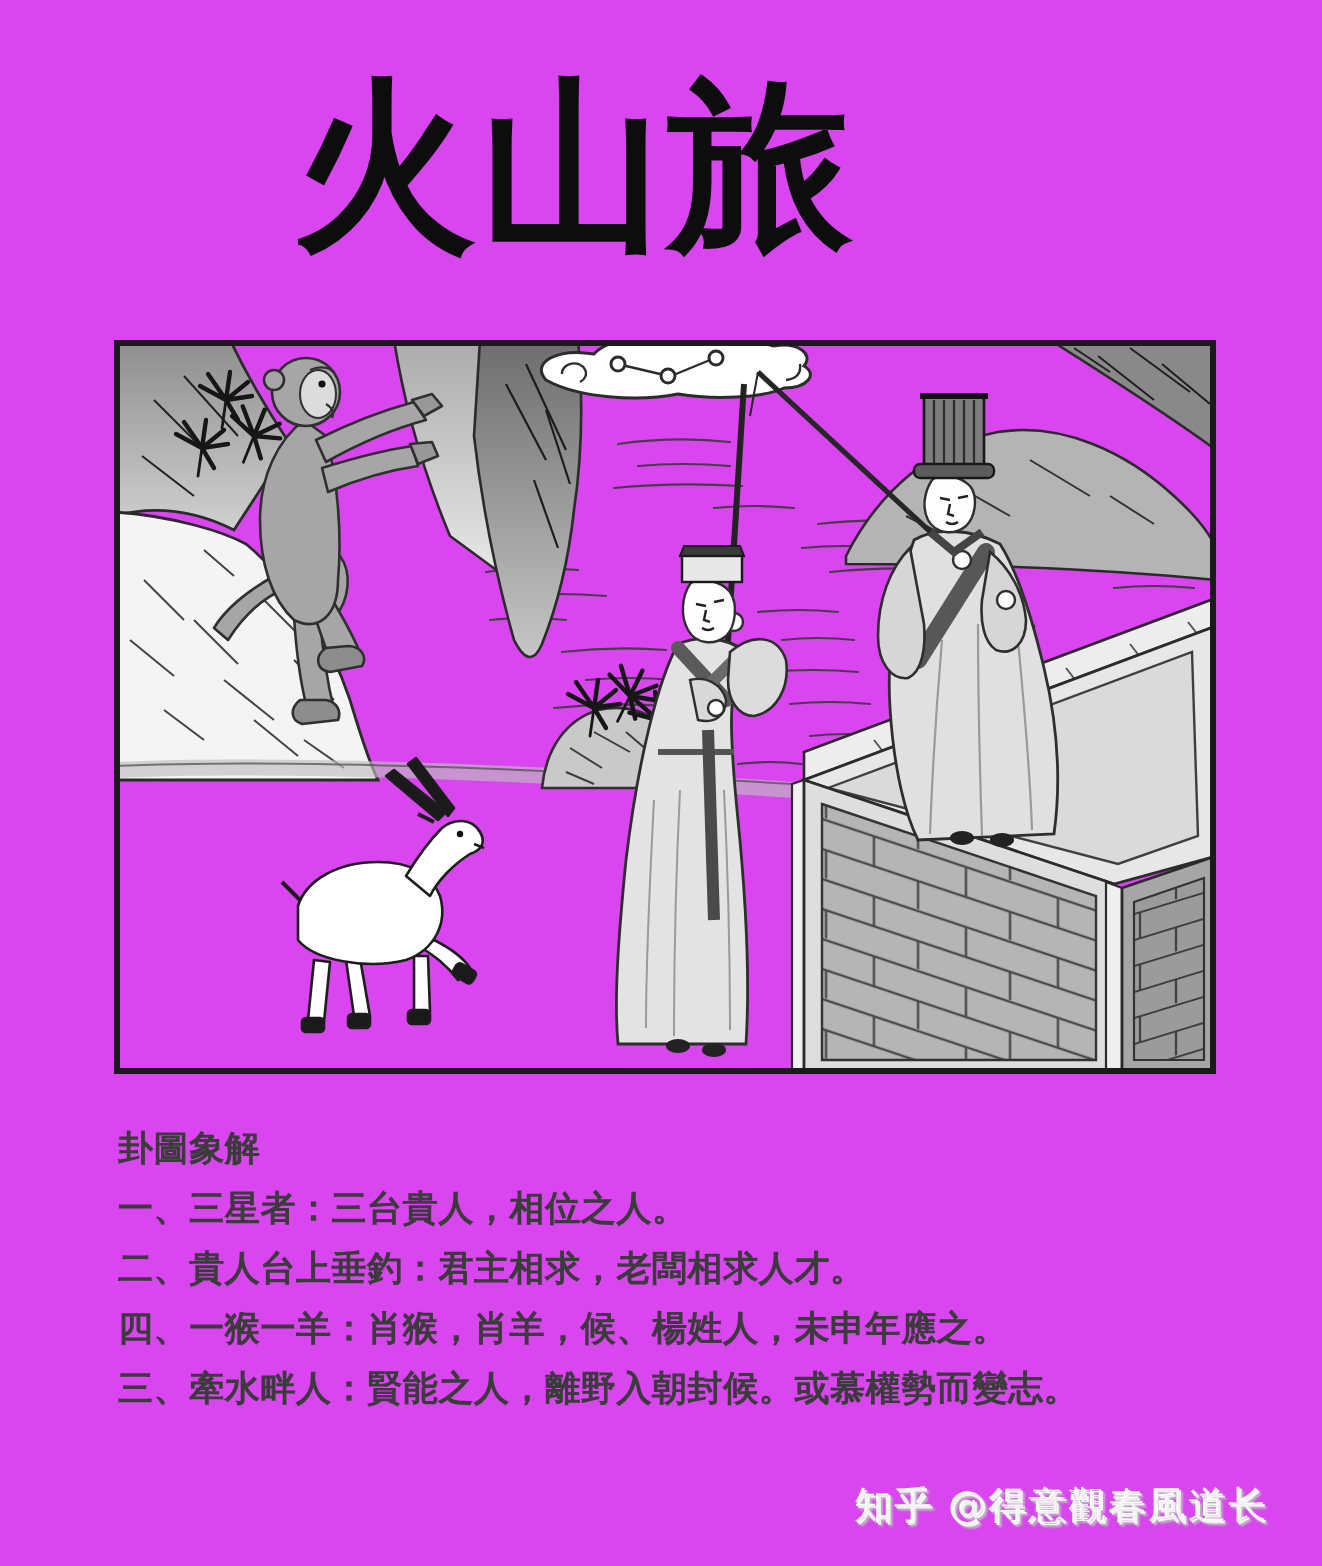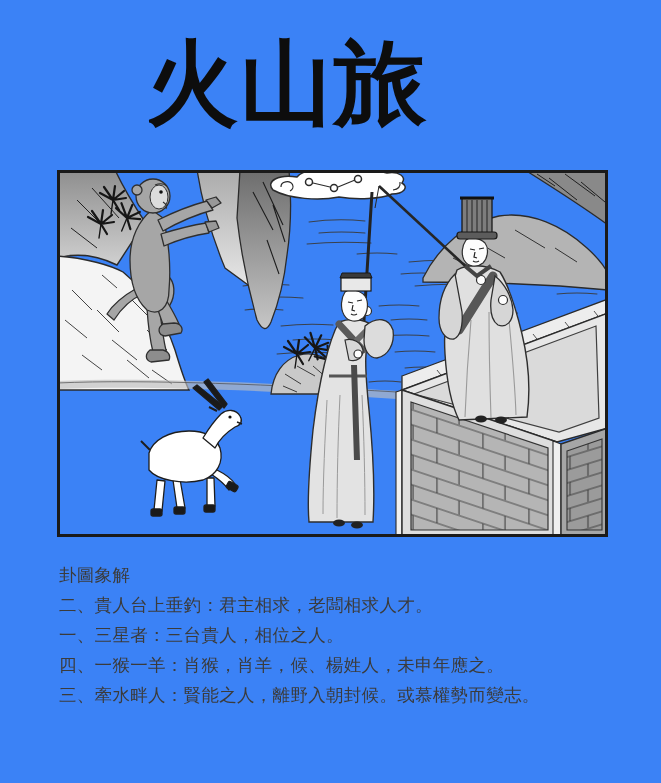--- a/index.html
+++ b/index.html
@@ -1,30 +1,30 @@
 <!DOCTYPE html>
 <html><head>
 <meta charset="utf-8">
 <style>
   html,body{margin:0;padding:0;background:#ffffff;}
   .page{
-    position:relative;width:661px;height:783px;background:#3b82f6;overflow:hidden;
+    position:relative;width:661px;height:783px;background:#d946ef;overflow:hidden;
     font-family:"DejaVu Sans","Liberation Sans",sans-serif;
   }
   .title{
     position:absolute;left:146px;top:36px;
     font-size:92px;font-weight:900;letter-spacing:2px;line-height:1.05;
     color:#0d0d0d;white-space:nowrap;
   }
   .illustration{
     position:absolute;left:57px;top:170px;width:551px;height:367px;
   }
   .notes{
     position:absolute;left:59px;top:560px;width:560px;
-    font-size:17.5px;line-height:30px;letter-spacing:0.3px;color:#3b3b3b;
+    font-size:17.5px;line-height:30px;letter-spacing:0.3px;color:#3b3b3b;font-weight:bold;
   }
   .notes .line{white-space:nowrap;}
   .watermark{
     position:absolute;right:26px;top:741px;
     font-size:19px;letter-spacing:1px;white-space:nowrap;
     color:#f2f2f2;
     text-shadow:-1px -1px 0 #ffffff, 1px 1px 1px #bdbdbd, 0 0 1px #cccccc;
   }
 </style>
 </head>
@@ -226,20 +226,21 @@
         <circle cx="173" cy="247" r="1.6" fill="#111" stroke="none"></circle>
         <path d="M180,252 l5,2" stroke-width="1.4"></path>
       </g>
 
       <rect x="1.5" y="1.5" width="548" height="364" fill="none" stroke="#1a1a1a" stroke-width="3"></rect>
     </svg>
   </div>
 
   <div class="notes">
     <div class="line">卦圖象解</div>
+    <div class="line">一、三星者：三台貴人，相位之人。</div>
     <div class="line">二、貴人台上垂釣：君主相求，老闆相求人才。</div>
-    <div class="line">一、三星者：三台貴人，相位之人。</div>
     <div class="line">四、一猴一羊：肖猴，肖羊，候、楊姓人，未申年應之。</div>
     <div class="line">三、牽水畔人：賢能之人，離野入朝封候。或慕權勢而變志。</div>
   </div>
 
+  <div class="watermark">知乎 @得意觀春風道长</div>
 
 </div>
 
 </body></html>

